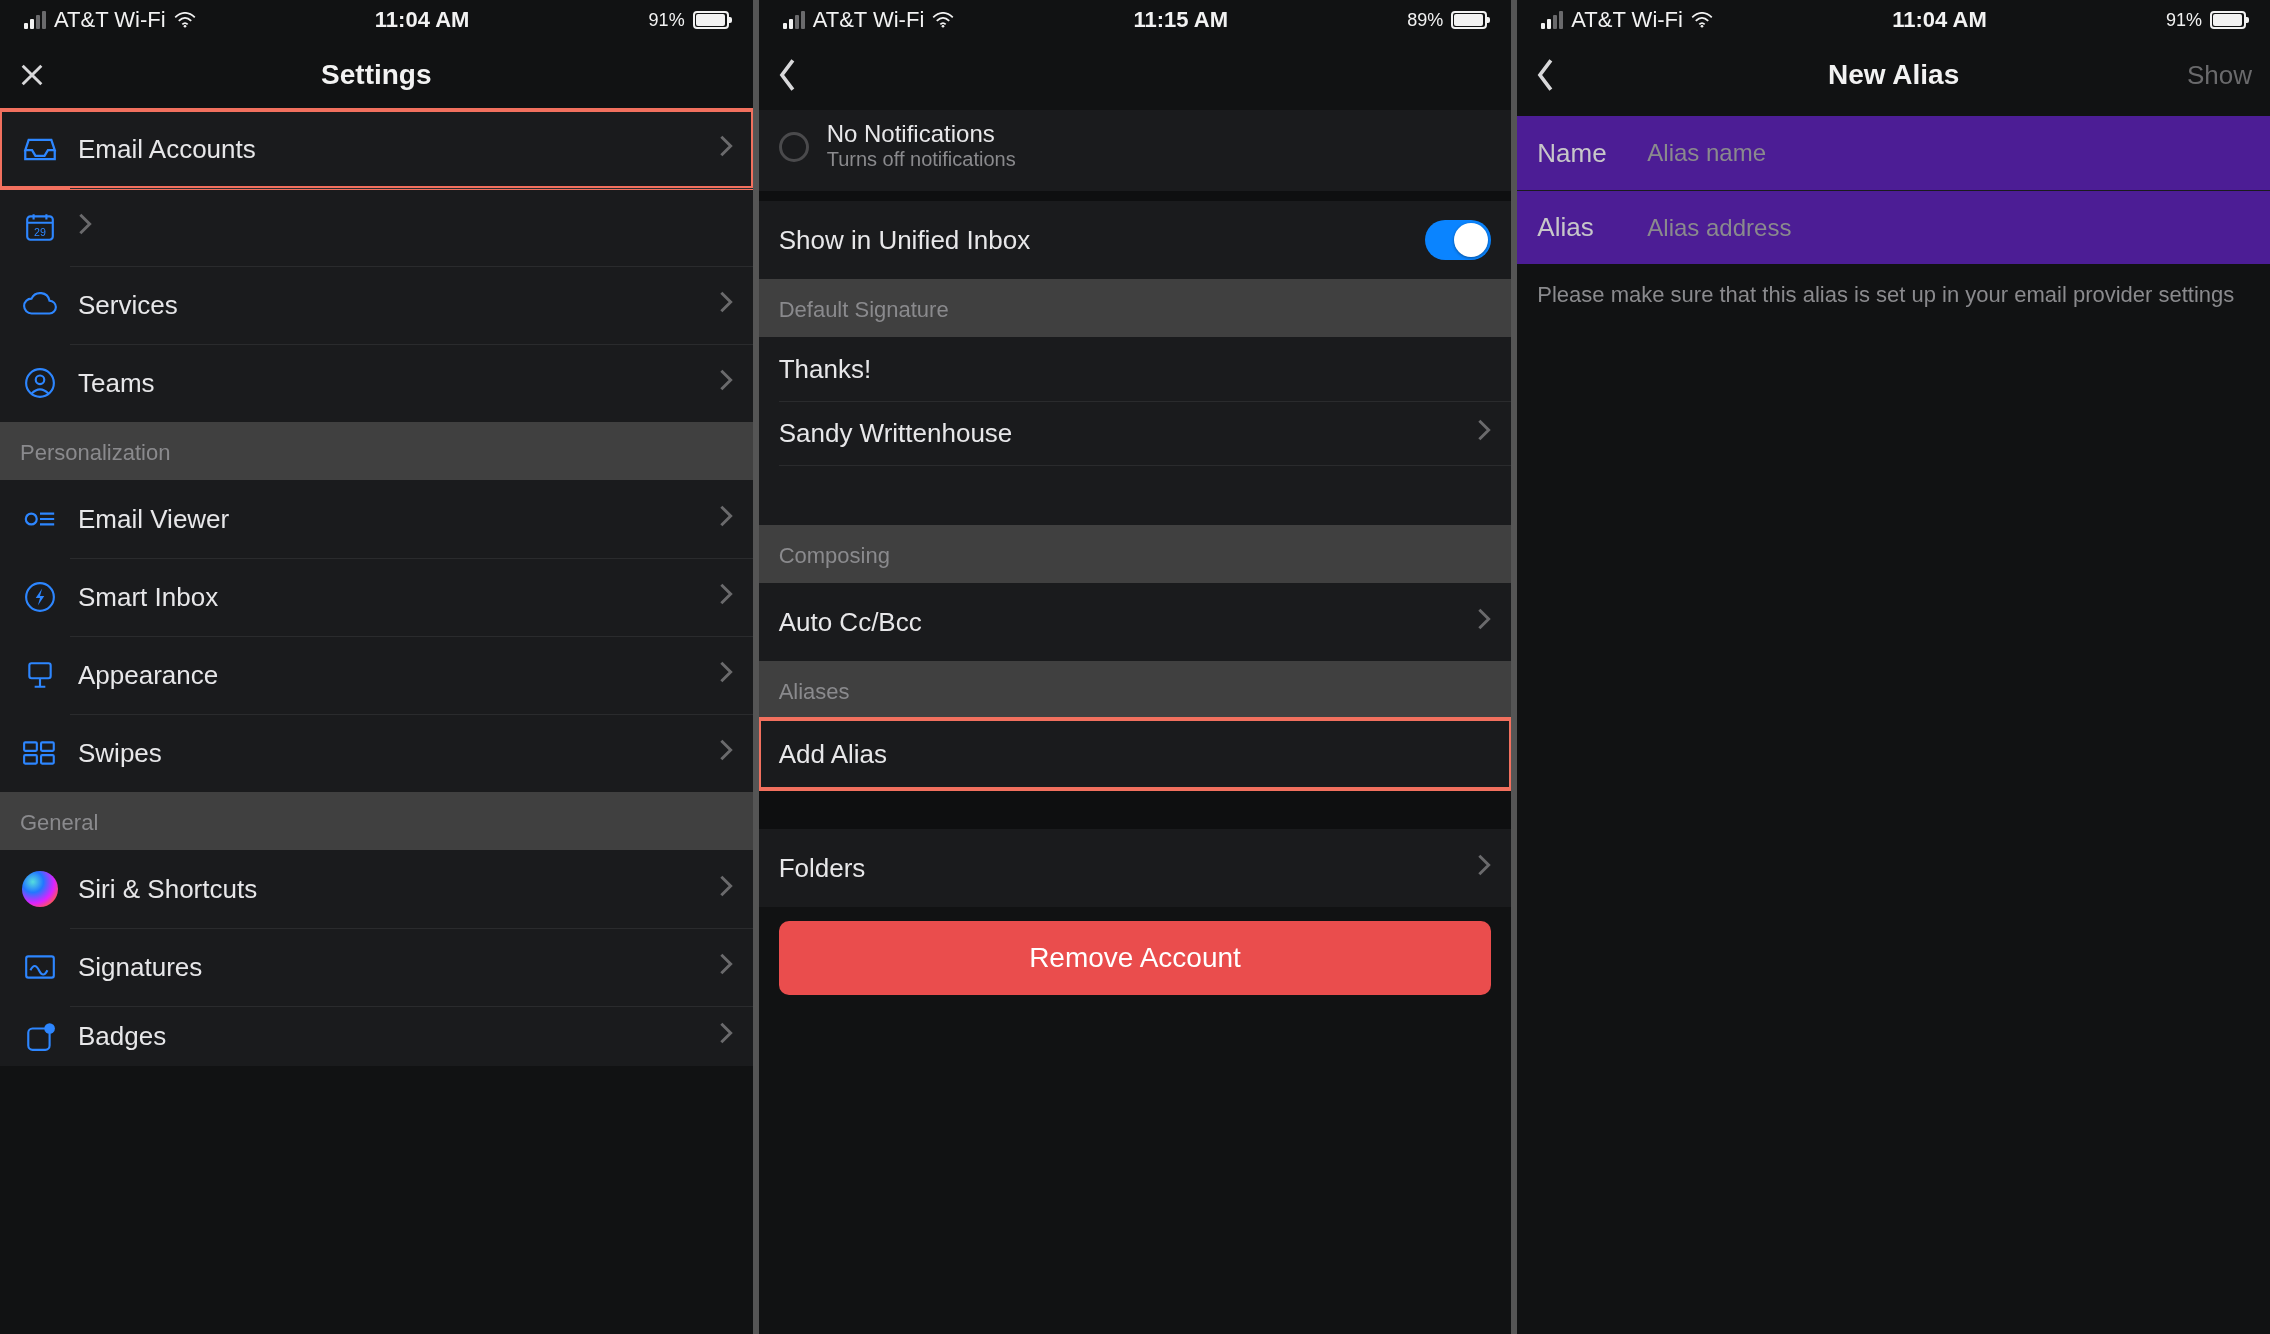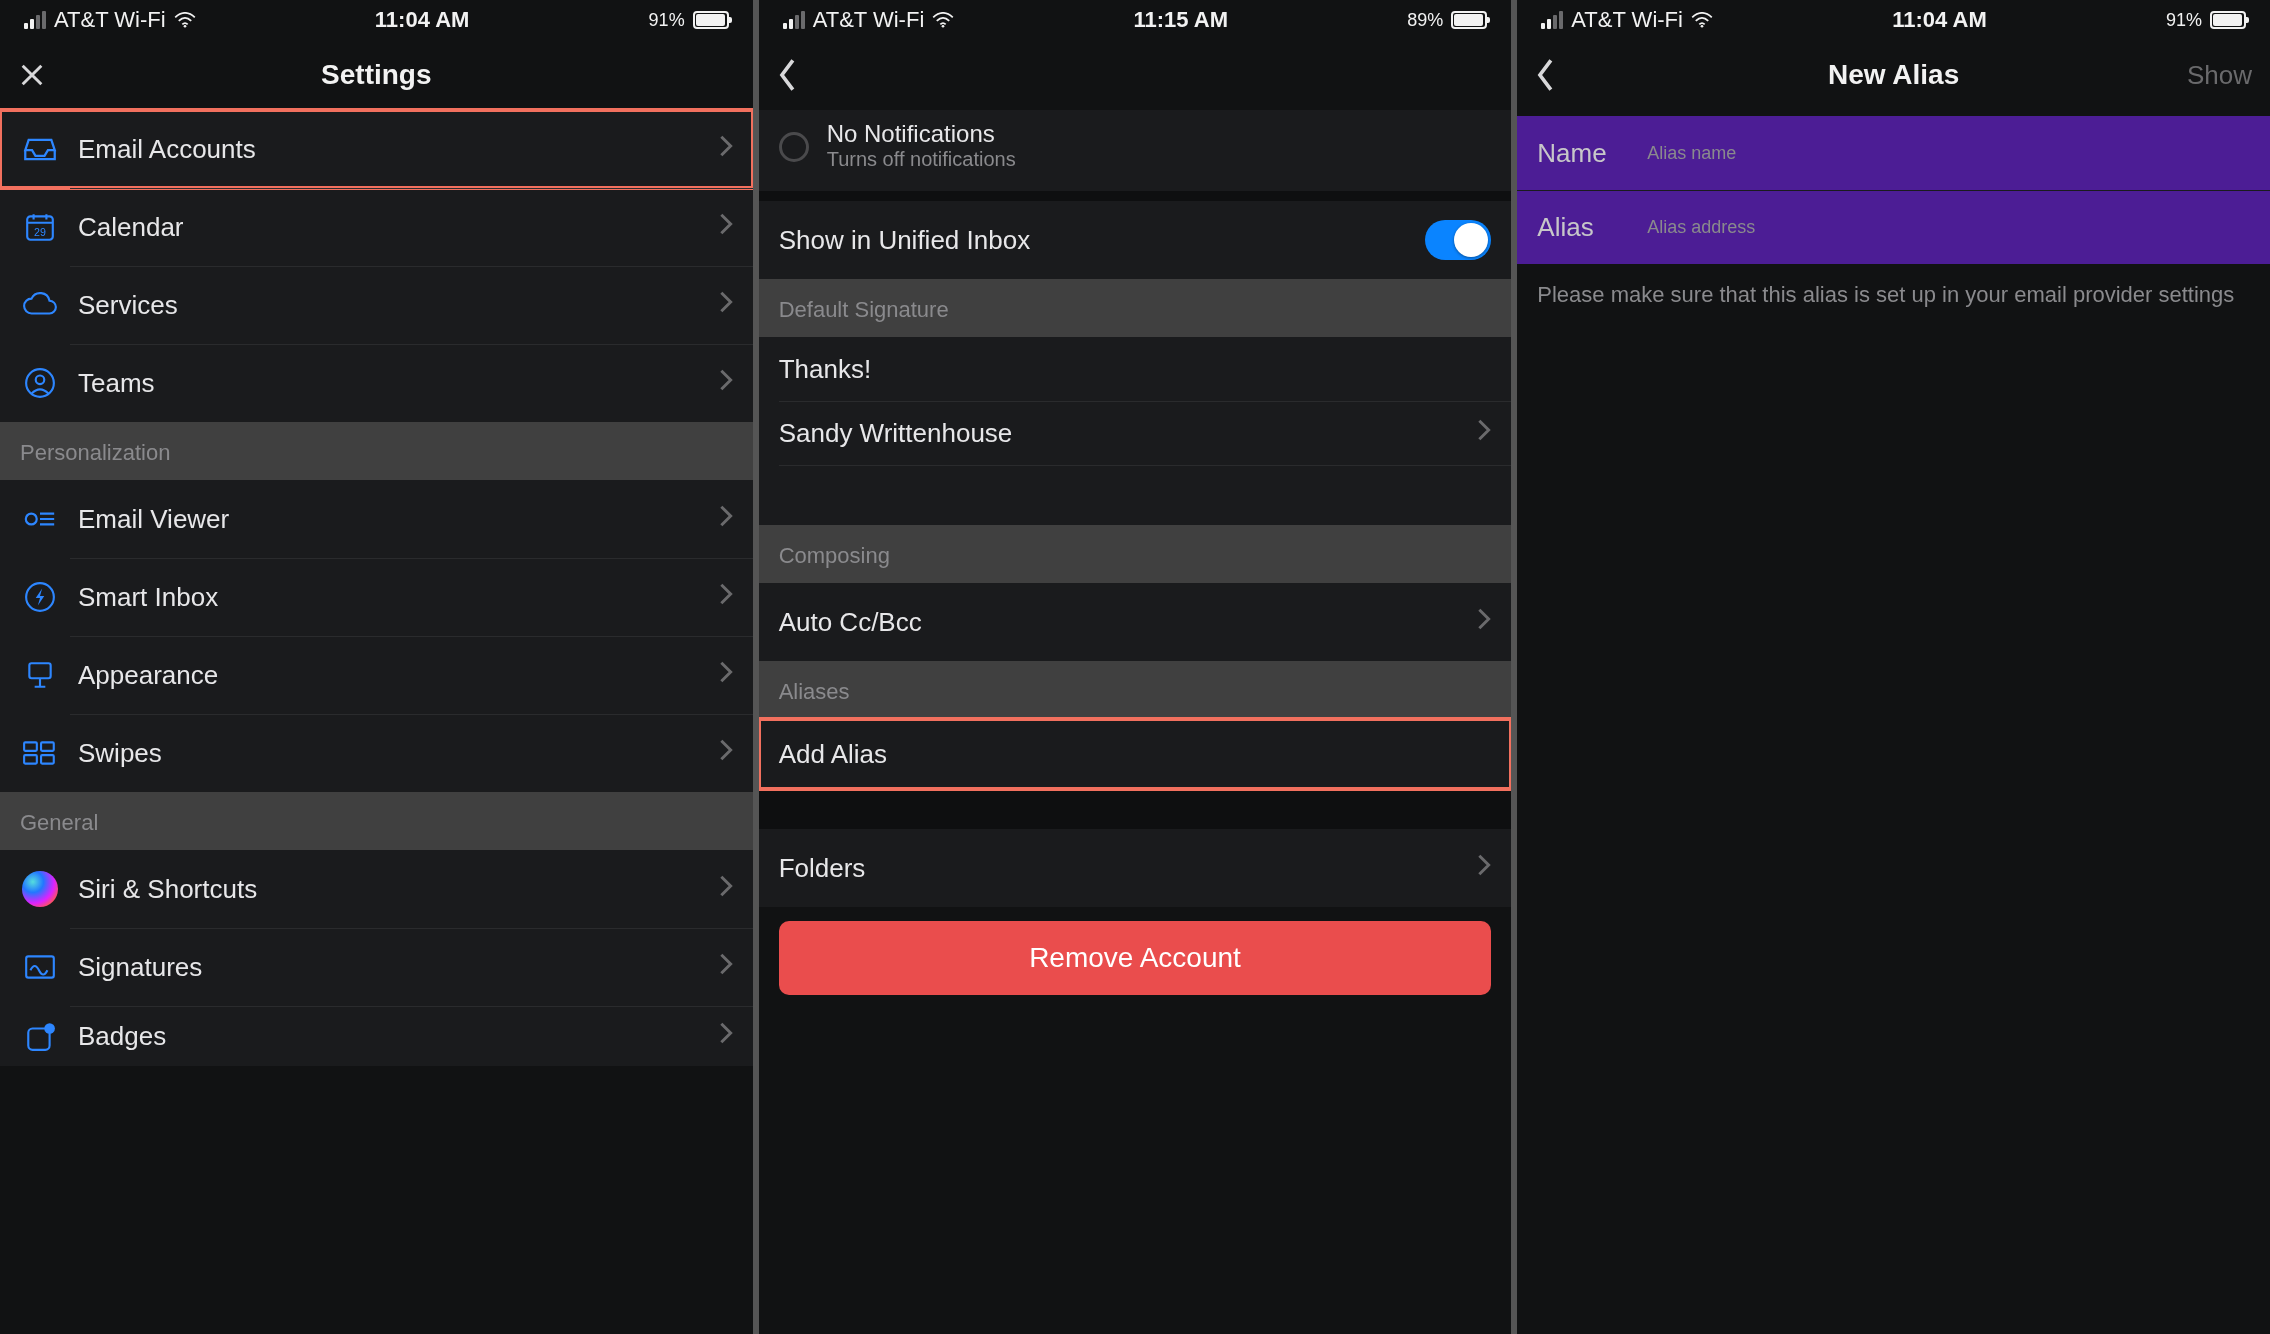--- a/index.html
+++ b/index.html
@@ -139,21 +139,21 @@
     display:flex; align-items:center; justify-content:center;
   }
 
   
   .form-cell {
     display:flex; align-items:center; padding: 0 20px; min-height: 74px;
     background: #4c1d95;
   }
   .form-cell + .form-cell { border-top: 1px solid #1a1b1d; }
   .form-label { width: 110px; color:#c7c7c9; font-size: 26px; }
-  .form-placeholder { color:#8a8a8d; font-size:18px; }
+  .form-placeholder { color:#8a8a8d; font-size:24px; }
   .hint {
     padding: 16px 20px; color:#8a8a8d; font-size:22px; line-height:1.35;
     background:#111213;
   }
 
   .siri-icon {
     width:36px;height:36px;border-radius:50%;
     background: radial-gradient(circle at 30% 30%, #5dd, #27f 30%, #d2f 60%, #f55 80%, #222);
   }
 
@@ -210,21 +210,20 @@
           </svg></span>
     </div>
     <div class="cell">
       <span class="icon">
         <svg viewBox="0 0 30 30" width="32" height="32">
             <rect x="3" y="5" width="24" height="22" rx="3"></rect>
             <path d="M3 11 L27 11 M9 3 L9 8 M21 3 L21 8"></path>
             <text x="15" y="23" text-anchor="middle" font-size="10" fill="#2d86ff" stroke="none">29</text>
           </svg>
       </span>
-      <span class="label">Calendar</span>
       <span class="chev"><svg viewBox="0 0 12 20">
             <path d="M2 2 L10 10 L2 18"></path>
           </svg></span>
     </div>
     <div class="cell">
       <span class="icon">
         <svg viewBox="0 0 34 24" width="36" height="26">
             <path d="M9 20 A7 7 0 0 1 9 6 A9 9 0 0 1 26 8 A6 6 0 0 1 26 20 Z"></path>
           </svg>
       </span>

